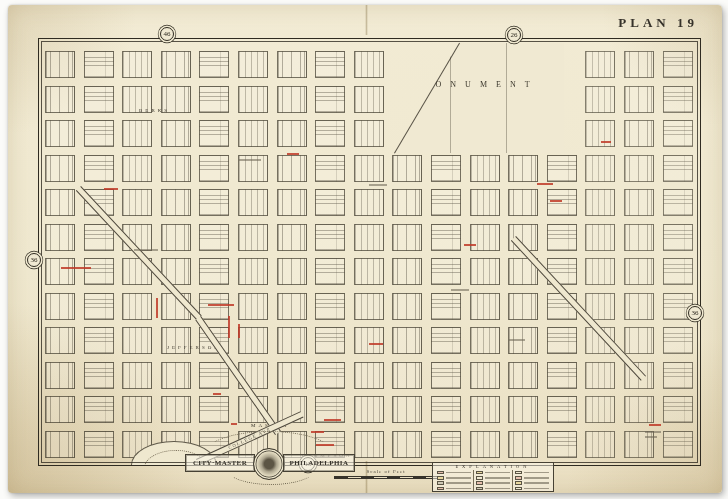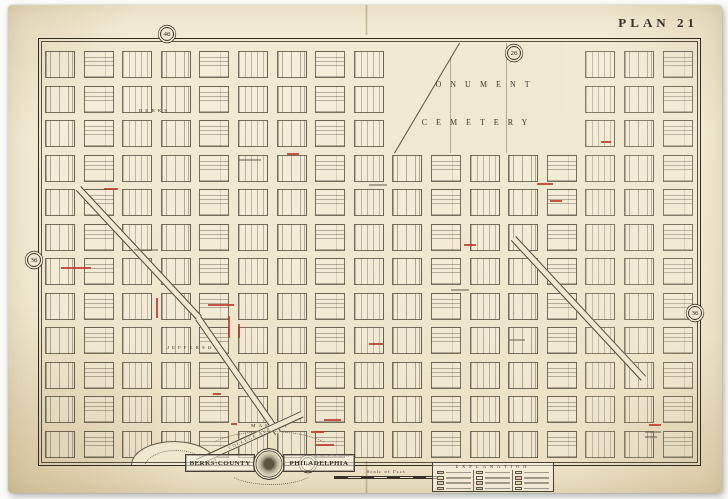--- a/index.html
+++ b/index.html
@@ -75,21 +75,21 @@
 </style>
 </head>
 <body>
 
 <div class="stage">
   <div class="paper">
 
     <div class="crease" style="left:357px;top:0;height:30px;"></div>
     <div class="crease" style="left:357px;top:456px;height:32px;"></div>
 
-    <div class="plan-title">PLAN 21</div>
+    <div class="plan-title">PLAN 19</div>
 
     <div class="map-frame" id="frame">
         <div class="graybar" style="left: 470px; top: 300px; width: 16px; height: 1.6px; z-index: 4;"></div>
         <div class="graybar" style="left: 412px; top: 250px; width: 18px; height: 1.6px; z-index: 4;"></div>
         <div class="graybar" style="left: 606px; top: 397px; width: 12px; height: 1.6px; z-index: 4;"></div>
         <div class="graybar" style="left: 606px; top: 392px; width: 16px; height: 1.6px; z-index: 4;"></div>
         <div class="graybar" style="left: 95px; top: 210px; width: 24px; height: 1.6px; z-index: 4;"></div>
         <div class="graybar" style="left: 330px; top: 145px; width: 18px; height: 1.6px; z-index: 4;"></div>
         <div class="graybar" style="left: 200px; top: 120px; width: 22px; height: 1.6px; z-index: 4;"></div>
         <div class="redmark" style="left: 610px; top: 385px; width: 12px; height: 2px; z-index: 5;"></div>
@@ -295,47 +295,46 @@
         <div class="block v0" style="left: 6px; top: 219px; width: 30px; height: 27px; opacity: 0.82;"></div>
         <div class="block v0" style="left: 6px; top: 185px; width: 30px; height: 27px; opacity: 0.82;"></div>
         <div class="block v0" style="left: 6px; top: 150px; width: 30px; height: 27px; opacity: 0.82;"></div>
         <div class="block v0" style="left: 6px; top: 116px; width: 30px; height: 27px; opacity: 0.82;"></div>
         <div class="block v0" style="left: 6px; top: 81px; width: 30px; height: 27px; opacity: 0.82;"></div>
         <div class="block v0" style="left: 6px; top: 47px; width: 30px; height: 27px; opacity: 0.82;"></div>
         <div class="block v0" style="left: 6px; top: 12px; width: 30px; height: 27px; opacity: 0.82;"></div>
 
       <div class="cemetery">
         <div class="cem-line" style="top:34%;">MONUMENT</div>
-        <div class="cem-line" style="top:68%;">CEMETERY</div>
       </div>
       <div class="cem-slant"></div>
 
       <div class="street-label" style="left:100px;top:69px;">BERKS</div>
       <div class="street-label" style="left:128px;top:306px;">JEFFERSON</div>
       <div class="street-label" style="left:212px;top:384px;">MASTER</div>
       <div class="street-label" style="left:262px;top:414px;">THOMPSON</div>
 
       <div class="halfdisc"></div>
     <div class="diag" style="left: 42px; top: 147px; width: 177px; transform: rotate(47deg);"></div>
         <div class="diag" style="left: 162px; top: 277px; width: 140px; transform: rotate(55.2deg);"></div>
         <div class="diag" style="left: 157px; top: 420px; width: 115px; transform: rotate(-24.6deg);">
           <div class="dlab">COLLEGE AVE</div>
         </div>
         <div class="diag" style="left: 477px; top: 197px; width: 191px; transform: rotate(47.1deg);"></div>
       </div>
 
     <div class="plate-circle" style="left:152px;top:22px;">46</div>
-    <div class="plate-circle" style="left:499px;top:41px;">26</div>
+    <div class="plate-circle" style="left:499px;top:23px;">26</div>
     <div class="plate-circle" style="left:19px;top:248px;">36</div>
     <div class="plate-circle" style="left:680px;top:301px;">36</div>
     <div class="plate-circle" style="left:293px;top:452px;">18</div>
 
     <div class="cart-arc-top"></div>
     <div class="cart-arc-bot"></div>
-    <div class="cart-box" style="left:178px;width:68px;">BERKS·COUNTY</div>
+    <div class="cart-box" style="left:178px;width:68px;">CITY·MASTER</div>
     <div class="seal"></div>
     <div class="cart-box" style="left:276px;width:70px;">PHILADELPHIA</div>
 
     <div class="scale-group">
       <div class="scale-label">Scale of Feet</div>
       <div class="scale-bar"></div>
     </div>
 
     <div class="legend">
       <div class="legend-title">EXPLANATION</div>

